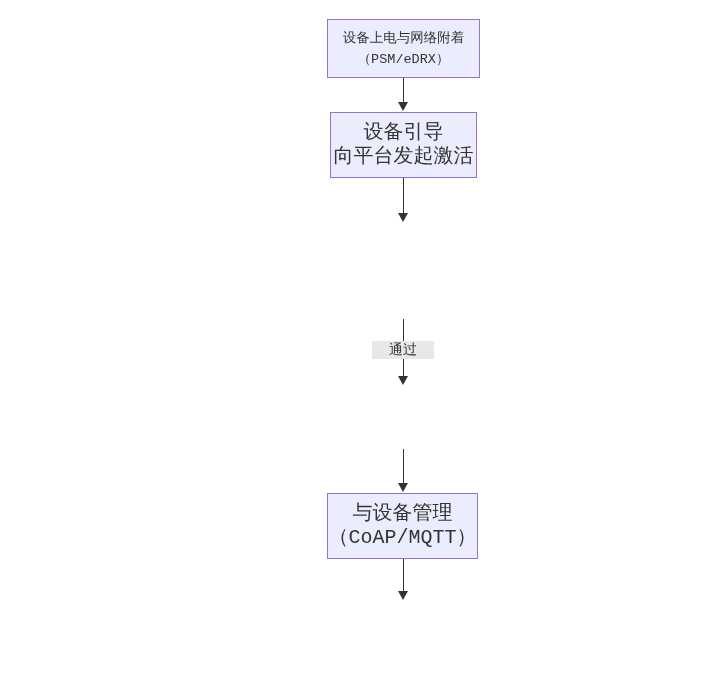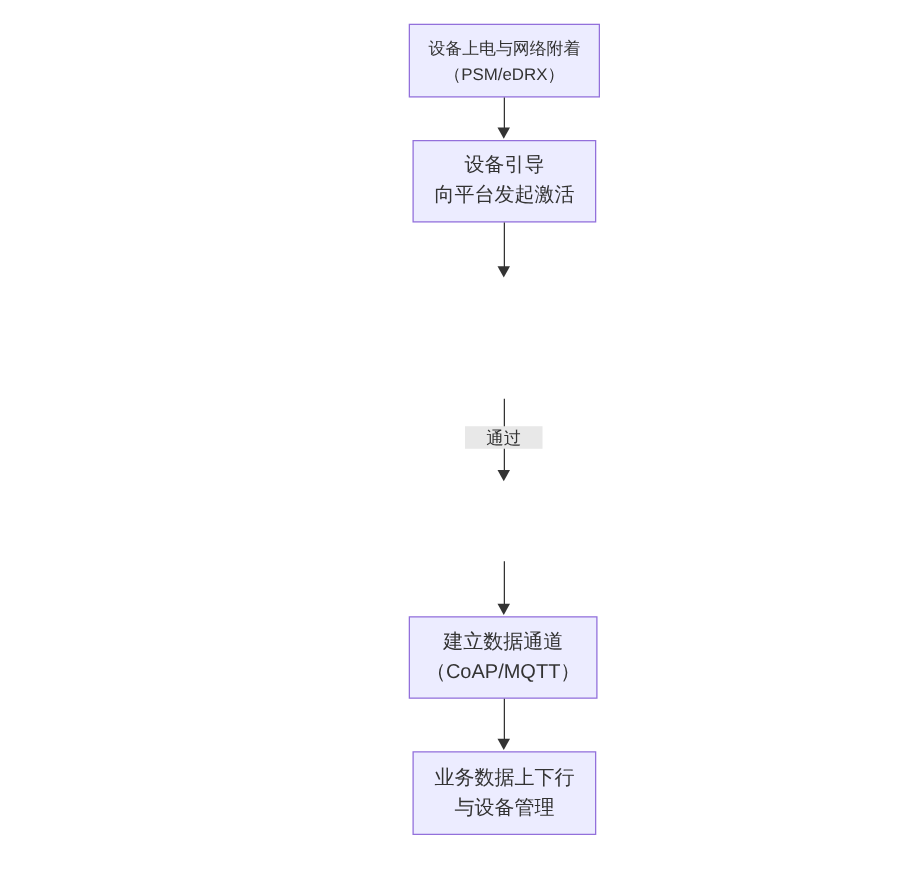--- a/index.html
+++ b/index.html
@@ -8,35 +8,36 @@
     background: var(--background, #ffffff);
     font-family: "Liberation Sans", "DejaVu Sans", sans-serif;
   }
   .canvas {
     position: relative;
     width: 664px;
     height: 700px;
     margin: 0 auto;
     background: var(--background, #ffffff);
     overflow: hidden;
+    font-family: Liberation Mono, monospace;
   }
   .node {
     position: absolute;
     box-sizing: border-box;
     background: var(--node-fill, #ECECFF);
     border: 1px solid var(--node-border, #9370DB);
     color: var(--text, #333333);
     display: flex;
     align-items: center;
     justify-content: center;
     text-align: center;
   }
   .node-label {
     white-space: pre-line;
-    font-size: 16px;
+    font-size: 20px;
     line-height: 24px;
   }
   .node-label.small {
     font-size: 13.5px;
     line-height: 21px;
   }
   .edge-line {
     position: absolute;
     width: 1px;
     background: var(--edge, #333333);
@@ -135,25 +136,21 @@
 
   <div class="edge-line e3"></div>
   <div class="edge-label">通过</div>
   <div class="arrowhead a3"></div>
 
 
   <div class="edge-line e4"></div>
   <div class="arrowhead a4"></div>
 
   <div class="node n5">
-    <span class="node-label">建立数据通道
+    <span class="node-label">与设备管理
 （CoAP/MQTT）</span>
   </div>
 
   <div class="edge-line e5"></div>
   <div class="arrowhead a5"></div>
 
-  <div class="node n6">
-    <span class="node-label">业务数据上下行
-与设备管理</span>
-  </div>
 
 </div>
 
 </body></html>

